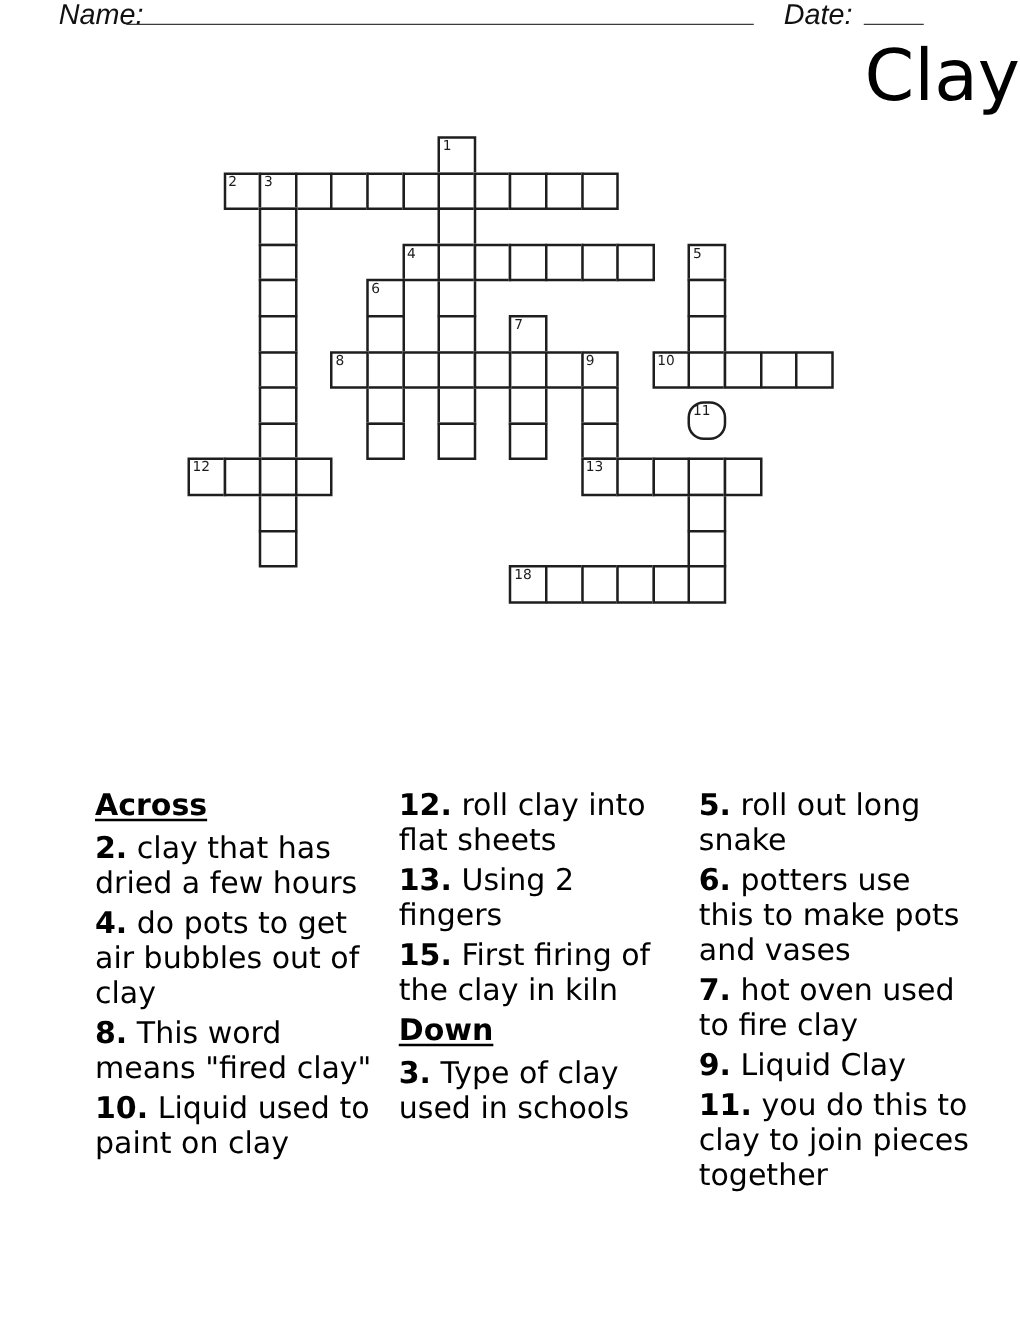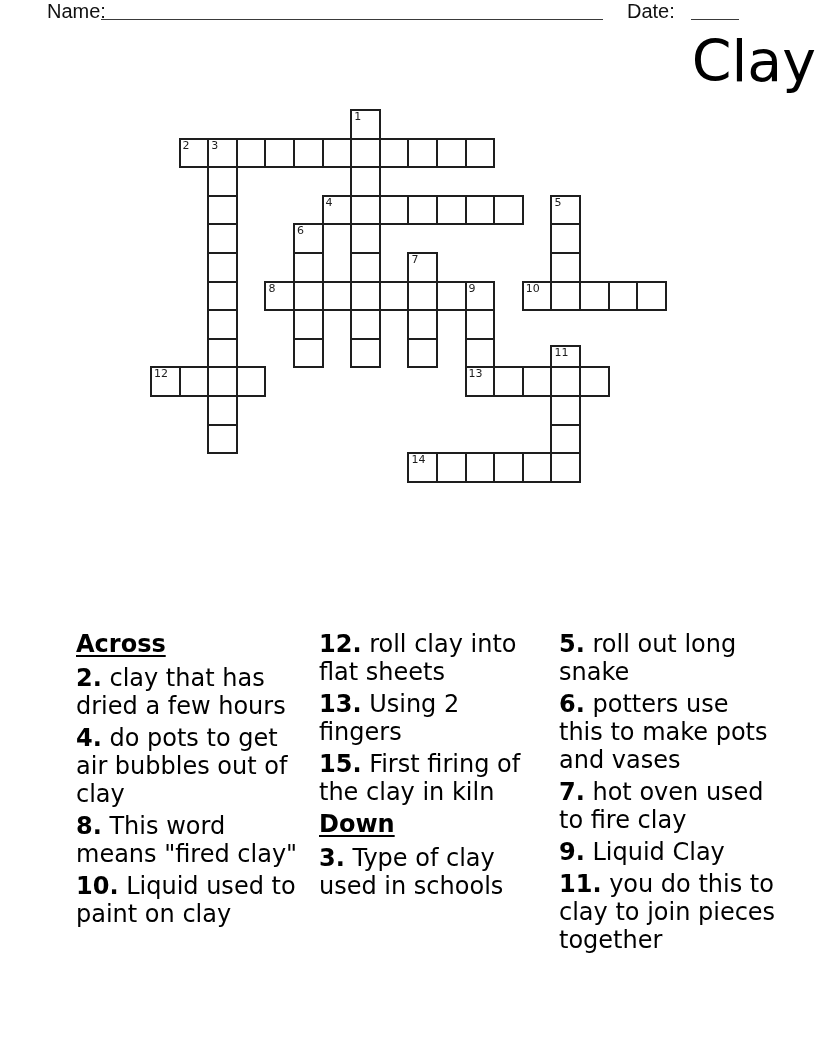--- a/index.html
+++ b/index.html
@@ -8,21 +8,21 @@
     width:816px;height:1056px;
     background:#ffffff;
     overflow:hidden;
     font-family:"DejaVu Sans",sans-serif;
     color:#000;
   }
   
   .hdr-label{
     position:absolute;
     font-family:"Liberation Sans",sans-serif;
-    font-size:20px;line-height:20px;color:#111;
+    font-size:23px;line-height:20px;color:#111;font-style:italic;
   }
   .hline{
     position:absolute;height:16px;
     border-bottom:1.6px solid #3a3a3a;
   }
   
   .title{
     position:absolute;left:0;right:0;top:33px;
     text-align:right;
     font-size:57px;line-height:1;
@@ -150,37 +150,37 @@
       <div class="cell" style="left: 464.6px; top: 337.8px; border-color: rgb(30, 30, 30);"></div>
       <div class="cell" style="left: 464.6px; top: 366.4px; border-color: rgb(30, 30, 30);">
         <span class="cnum">13</span>
       </div>
       <div class="cell" style="left: 521.8px; top: 280.6px; border-color: rgb(30, 30, 30);">
         <span class="cnum">10</span>
       </div>
       <div class="cell" style="left: 579px; top: 280.6px; border-color: rgb(30, 30, 30);"></div>
       <div class="cell" style="left: 607.6px; top: 280.6px; border-color: rgb(30, 30, 30);"></div>
       <div class="cell" style="left: 636.2px; top: 280.6px; border-color: rgb(30, 30, 30);"></div>
-      <div class="cell" style="left: 550.4px; top: 345px; border-color: rgb(30, 30, 30);">
+      <div class="cell" style="left: 550.4px; top: 321px; border-color: rgb(30, 30, 30); border-radius: 13px;">
         <span class="cnum">11</span>
       </div>
       <div class="cell" style="left: 550.4px; top: 366.4px; border-color: rgb(30, 30, 30);"></div>
       <div class="cell" style="left: 550.4px; top: 395px; border-color: rgb(30, 30, 30);"></div>
       <div class="cell" style="left: 550.4px; top: 423.6px; border-color: rgb(30, 30, 30);"></div>
       <div class="cell" style="left: 550.4px; top: 452.2px; border-color: rgb(30, 30, 30);"></div>
       <div class="cell" style="left: 150px; top: 366.4px; border-color: rgb(30, 30, 30);">
         <span class="cnum">12</span>
       </div>
       <div class="cell" style="left: 178.6px; top: 366.4px; border-color: rgb(30, 30, 30);"></div>
       <div class="cell" style="left: 235.8px; top: 366.4px; border-color: rgb(30, 30, 30);"></div>
       <div class="cell" style="left: 493.2px; top: 366.4px; border-color: rgb(30, 30, 30);"></div>
       <div class="cell" style="left: 521.8px; top: 366.4px; border-color: rgb(30, 30, 30);"></div>
       <div class="cell" style="left: 579px; top: 366.4px; border-color: rgb(30, 30, 30);"></div>
       <div class="cell" style="left: 407.4px; top: 452.2px; border-color: rgb(30, 30, 30);">
-        <span class="cnum">14</span>
+        <span class="cnum">18</span>
       </div>
       <div class="cell" style="left: 436px; top: 452.2px; border-color: rgb(30, 30, 30);"></div>
       <div class="cell" style="left: 464.6px; top: 452.2px; border-color: rgb(30, 30, 30);"></div>
       <div class="cell" style="left: 493.2px; top: 452.2px; border-color: rgb(30, 30, 30);"></div>
       <div class="cell" style="left: 521.8px; top: 452.2px; border-color: rgb(30, 30, 30);"></div>
     </div>
 
   <div class="clues">
     <div class="clue-col" style="width:224px;margin-right:19px;margin-left:28px;">
         <div class="clue-heading">Across</div>

